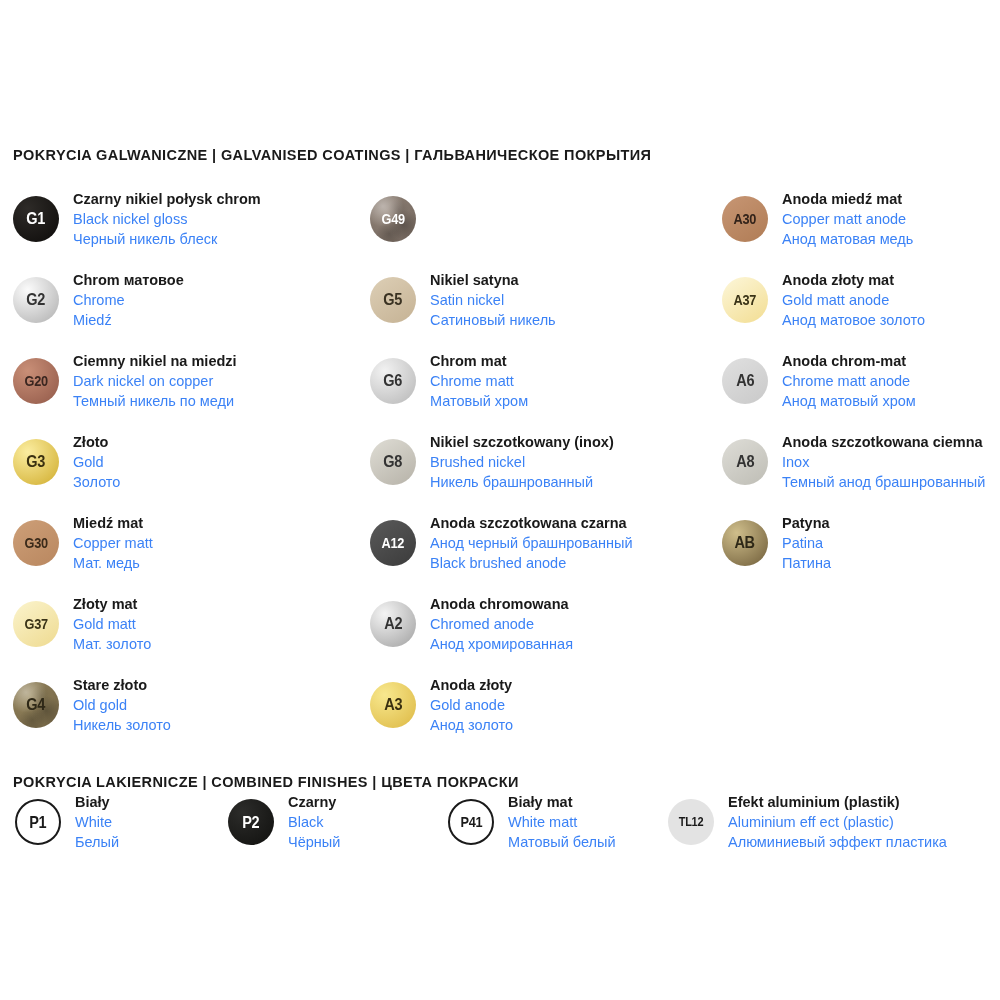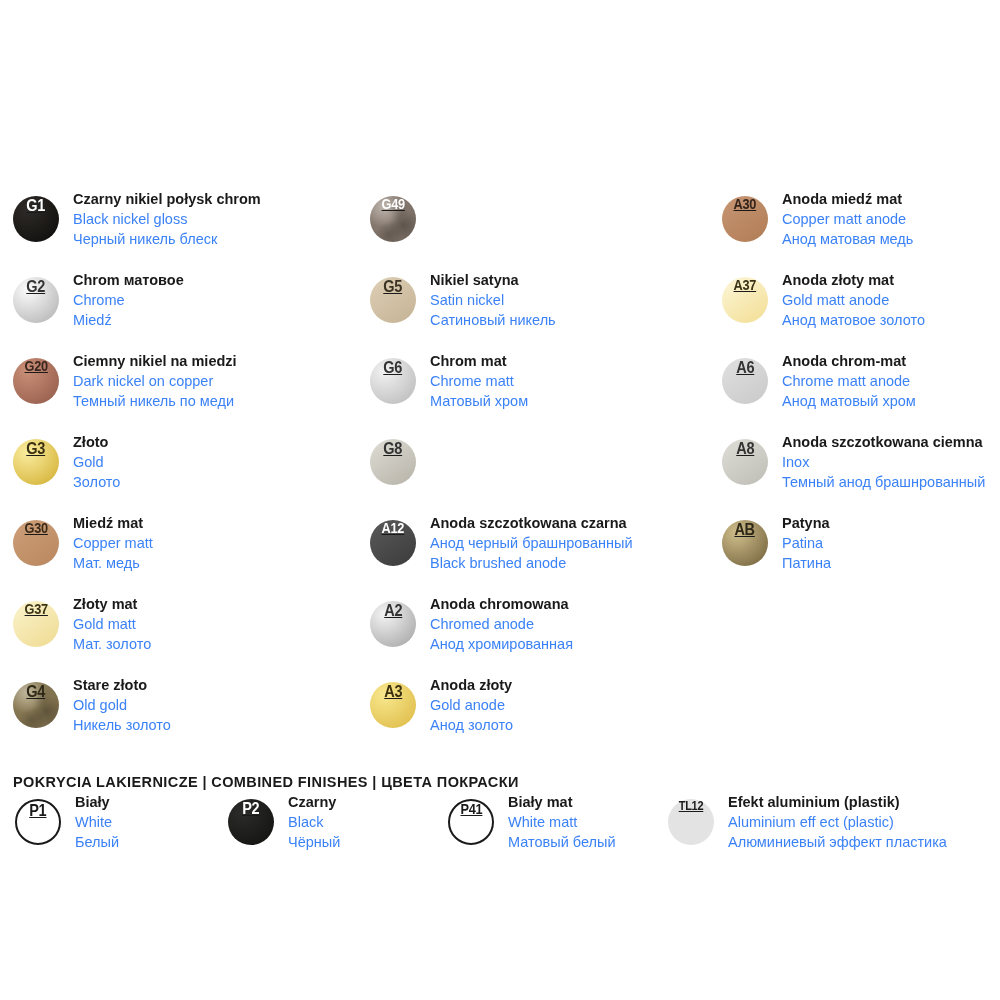--- a/index.html
+++ b/index.html
@@ -13,21 +13,21 @@
   #title-lacquer  { top:774px; }
 
   .grid { position:absolute; left:13px; top:178px; width:987px; }
   .gcol { position:absolute; top:0; display:flex; flex-direction:column; }
   .gcol-0 { left:0; }
   .gcol-1 { left:357px; }
   .gcol-2 { left:709px; }
 
   .swatch { display:flex; align-items:center; height:81px; }
   .circle { width:46px; height:46px; min-width:46px; border-radius:50%;
-    display:flex; align-items:flex-start; justify-content:center; margin-right:14px;text-decoration:underline; }
+    display:flex; align-items:center; justify-content:center; margin-right:14px; }
   .circle.gloss   { background: radial-gradient(circle at 32% 28%, var(--c1) 0%, var(--c2) 78%); }
   .circle.matte   { background: linear-gradient(145deg, var(--c1), var(--c2)); }
   .circle.flat    { background: var(--c1); }
   .circle.mottled { background:
       radial-gradient(circle at 28% 22%, rgba(255,255,255,.38), transparent 42%),
       radial-gradient(circle at 72% 62%, rgba(0,0,0,.28), transparent 34%),
       radial-gradient(circle at 42% 82%, rgba(0,0,0,.22), transparent 28%),
       radial-gradient(circle at 62% 30%, rgba(0,0,0,.15), transparent 25%),
       radial-gradient(circle at 35% 30%, var(--c1), var(--c2)); }
   .circle.outline { background:#ffffff; border:2.5px solid #1a1a1a; }
@@ -44,20 +44,21 @@
 
   .prow { position:absolute; left:13px; top:786px; width:987px; height:90px; }
   .prow .swatch { position:absolute; top:0; height:72px; }
   .p-0 { left:2px; } .p-1 { left:215px; } .p-2 { left:435px; } .p-3 { left:655px; }
 </style>
 </head>
 <body>
 
 <div class="page">
 
+  <h1 class="sec-title" id="title-galvanic">POKRYCIA GALWANICZNE | GALVANISED COATINGS | ГАЛЬВАНИЧЕСКОЕ ПОКРЫТИЯ</h1>
 
   <div class="grid" id="galvanic-grid">
       <div class="gcol gcol-0">
         <div class="swatch">
           <div class="circle gloss" style="--c1: #2e2b28; --c2: #141210;">
             <span class="code len2" style="color: rgb(255, 255, 255);">G1</span>
           </div>
           <div class="labels">
             <div class="l1">Czarny nikiel połysk chrom</div>
             <div class="l2">Black nickel gloss</div>
@@ -147,20 +148,25 @@
           </div>
           <div class="labels">
             <div class="l1">Chrom mat</div>
             <div class="l2">Chrome matt</div>
             <div class="l2">Матовый хром</div>
           </div>
         </div>
         <div class="swatch">
           <div class="circle matte" style="--c1: #dfddd5; --c2: #b6b2a8;">
             <span class="code len2" style="color: rgb(51, 51, 51);">G8</span>
+          </div>
+          <div class="labels">
+            <div class="l1">Nikiel szczotkowany (inox)</div>
+            <div class="l2">Brushed nickel</div>
+            <div class="l2">Никель брашнрованный</div>
           </div>
         </div>
         <div class="swatch">
           <div class="circle matte" style="--c1: #5a5a5a; --c2: #3b3b3b;">
             <span class="code len3" style="color: rgb(255, 255, 255);">A12</span>
           </div>
           <div class="labels">
             <div class="l1">Anoda szczotkowana czarna</div>
             <div class="l2">Анод черный брашнрованный</div>
             <div class="l2">Black brushed anode</div>

